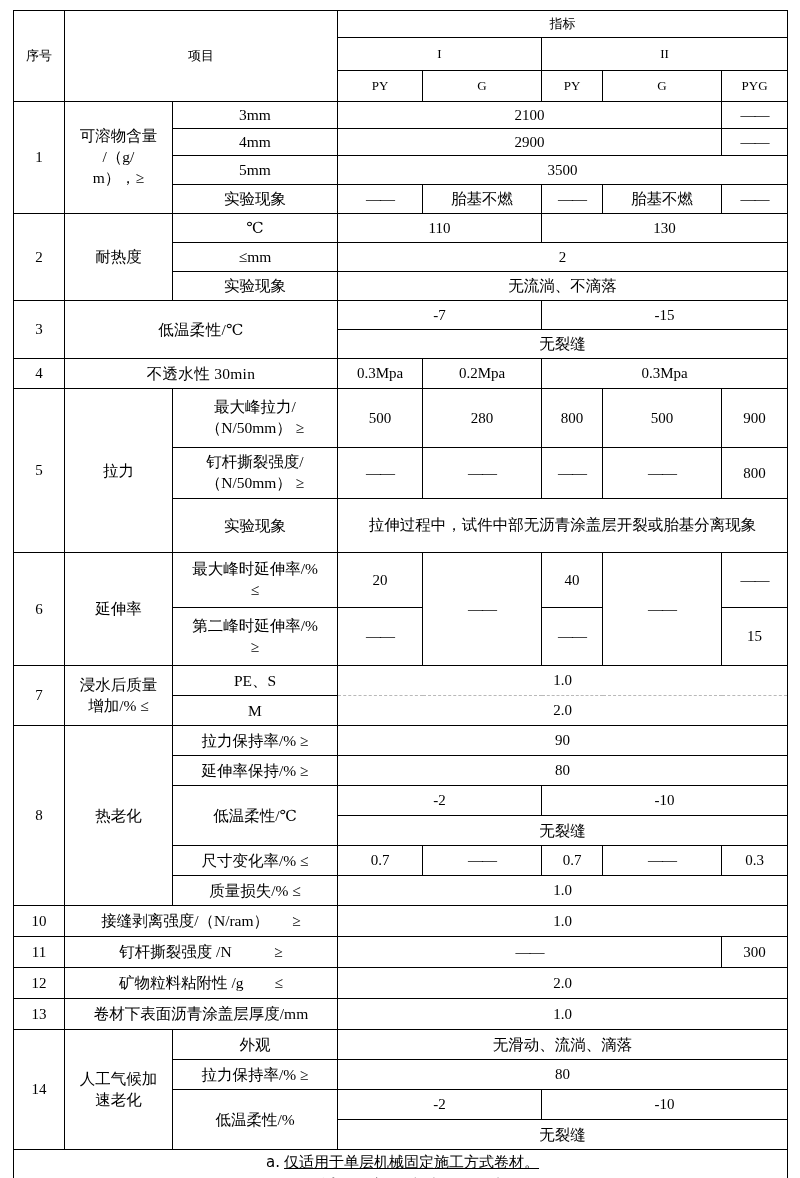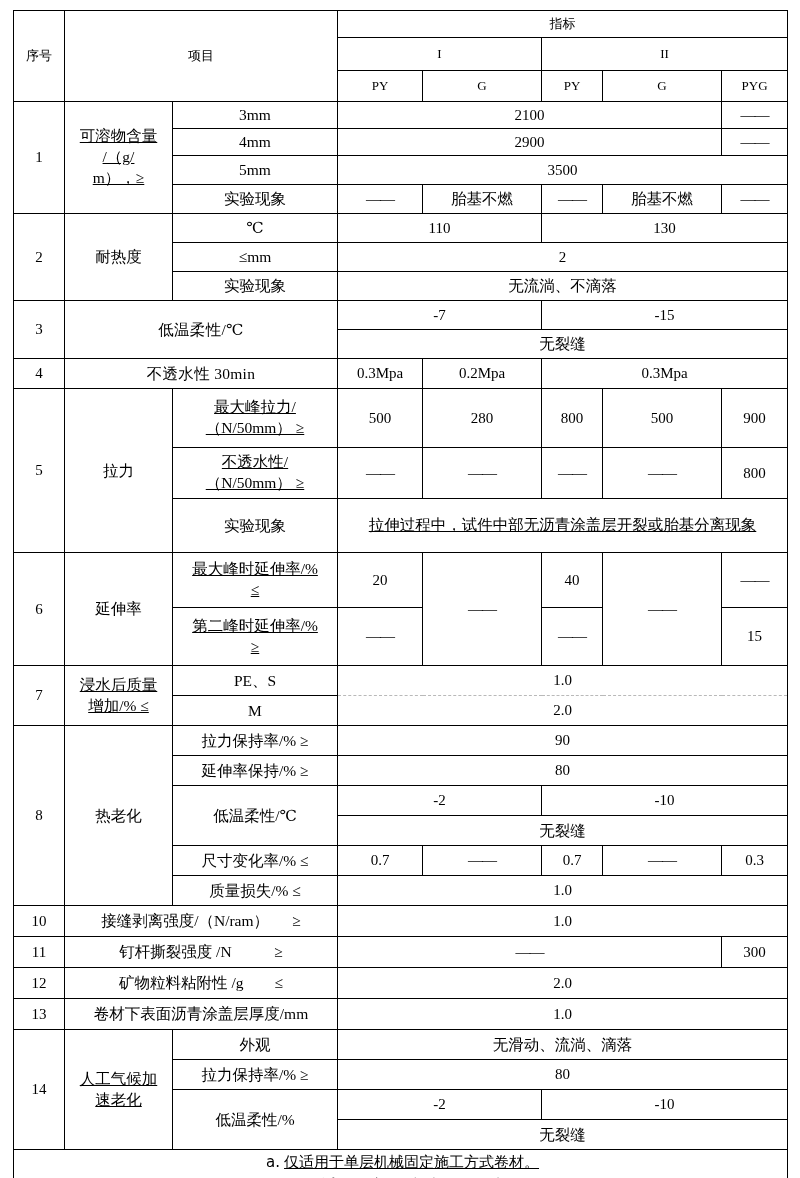--- a/index.html
+++ b/index.html
@@ -37,21 +37,21 @@
   col.c-g2   {width:119px;}
   col.c-pyg  {width:66px;}
 
   .hdr{font-size:13px;}
   .num{font-size:15px;}
   .lbl{font-size:15.5px;}
   .lbl-wide{font-size:15.5px;letter-spacing:.02em;}
   
   .dash-top{border-top:1px dashed #b9b9b9 !important;}
   .dash-bot{border-bottom:1px dashed #b9b9b9 !important;}
-  .tight{line-height:1.35;text-decoration:underline;}
+  .tight{line-height:1.35;}
 
   .dashmark{letter-spacing:-1px;}
 
   
   .notes{
     border:1px solid #000;
     border-top:1px solid #000;
     text-align:left;
     padding:6px 0 8px 6px;
     font-family:"DejaVu Sans","Liberation Sans",sans-serif;
@@ -162,21 +162,21 @@
         <td rowspan="3" class="lbl">拉力</td>
         <td class="lbl tight" style="height:56px;white-space:pre-line">最大峰拉力/
 （N/50mm）  ≥</td>
         <td class="num">500</td>
         <td class="num">280</td>
         <td class="num">800</td>
         <td class="num">500</td>
         <td class="num">900</td>
       </tr>
       <tr>
-        <td class="lbl tight" style="height:48px;white-space:pre-line">不透水性/
+        <td class="lbl tight" style="height:48px;white-space:pre-line">钉杆撕裂强度/
 （N/50mm）  ≥</td>
         <td class="num dashmark">——</td>
         <td class="num dashmark">——</td>
         <td class="num dashmark">——</td>
         <td class="num dashmark">——</td>
         <td class="num">800</td>
       </tr>
       <tr>
         <td class="lbl" style="height:51px">实验现象</td>
         <td colspan="5" class="lbl tight" style="padding:0 2px">拉伸过程中，试件中部无沥青涂盖层开裂或胎基分离现象</td>

